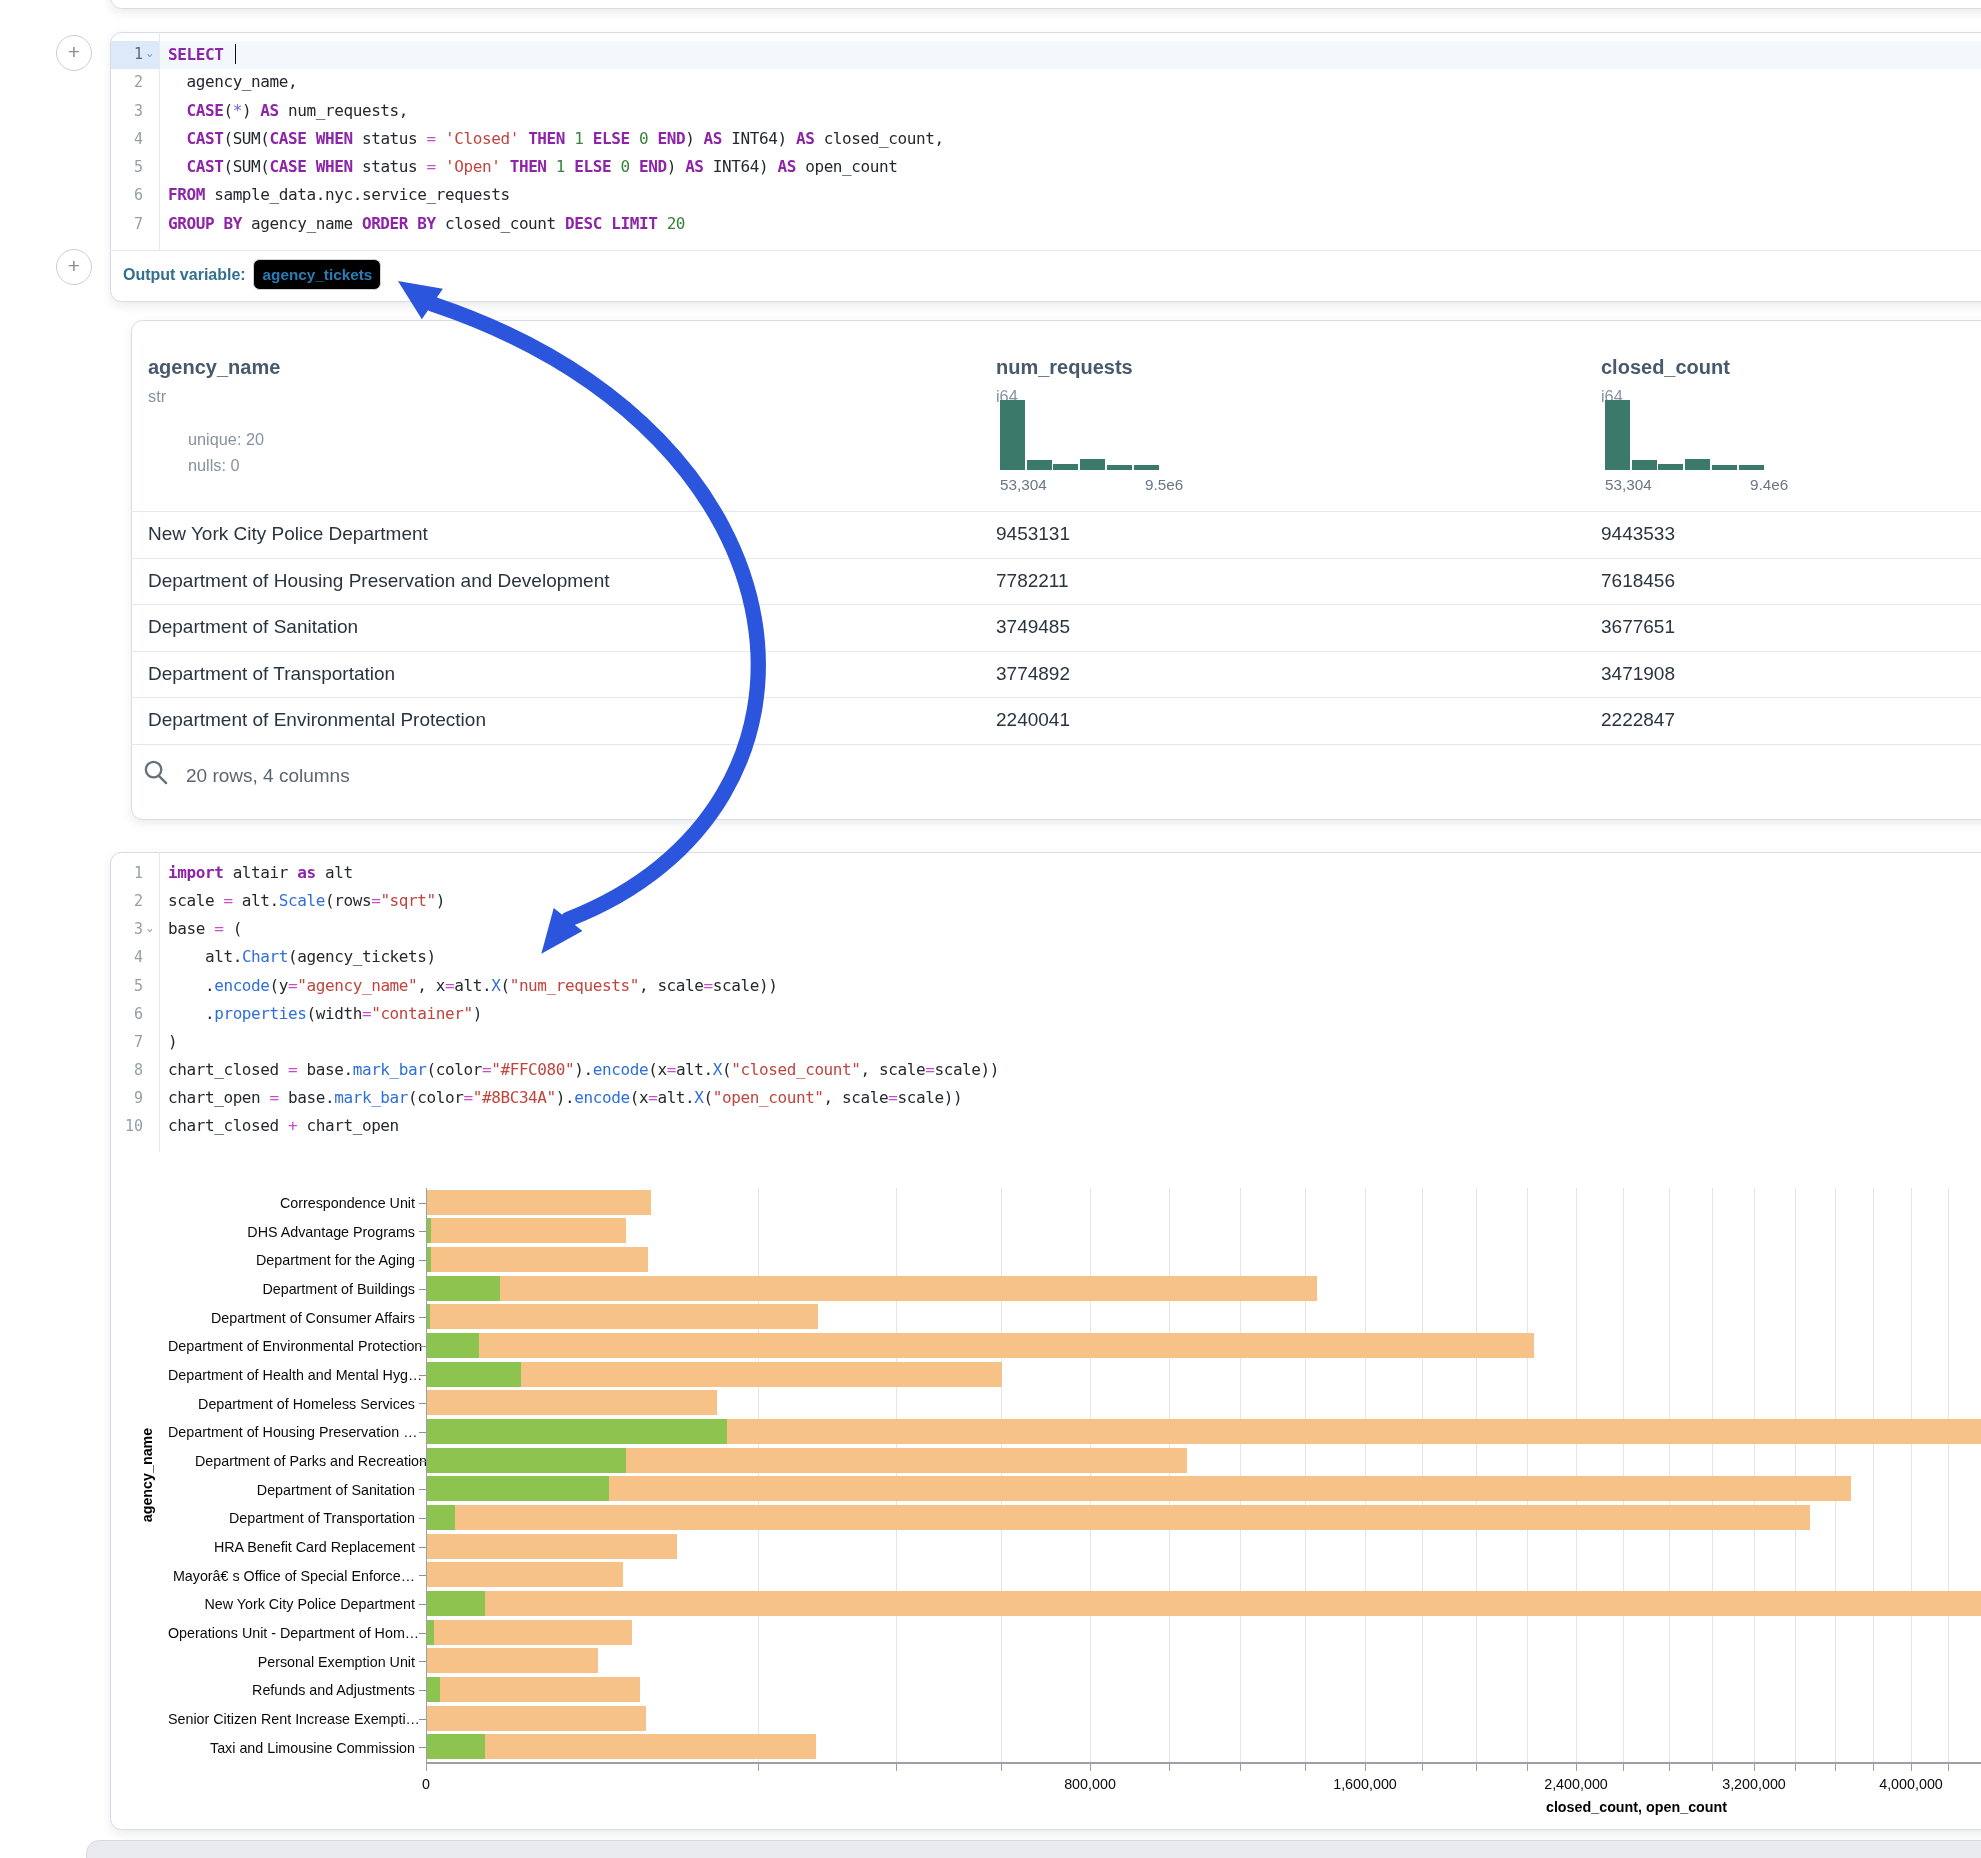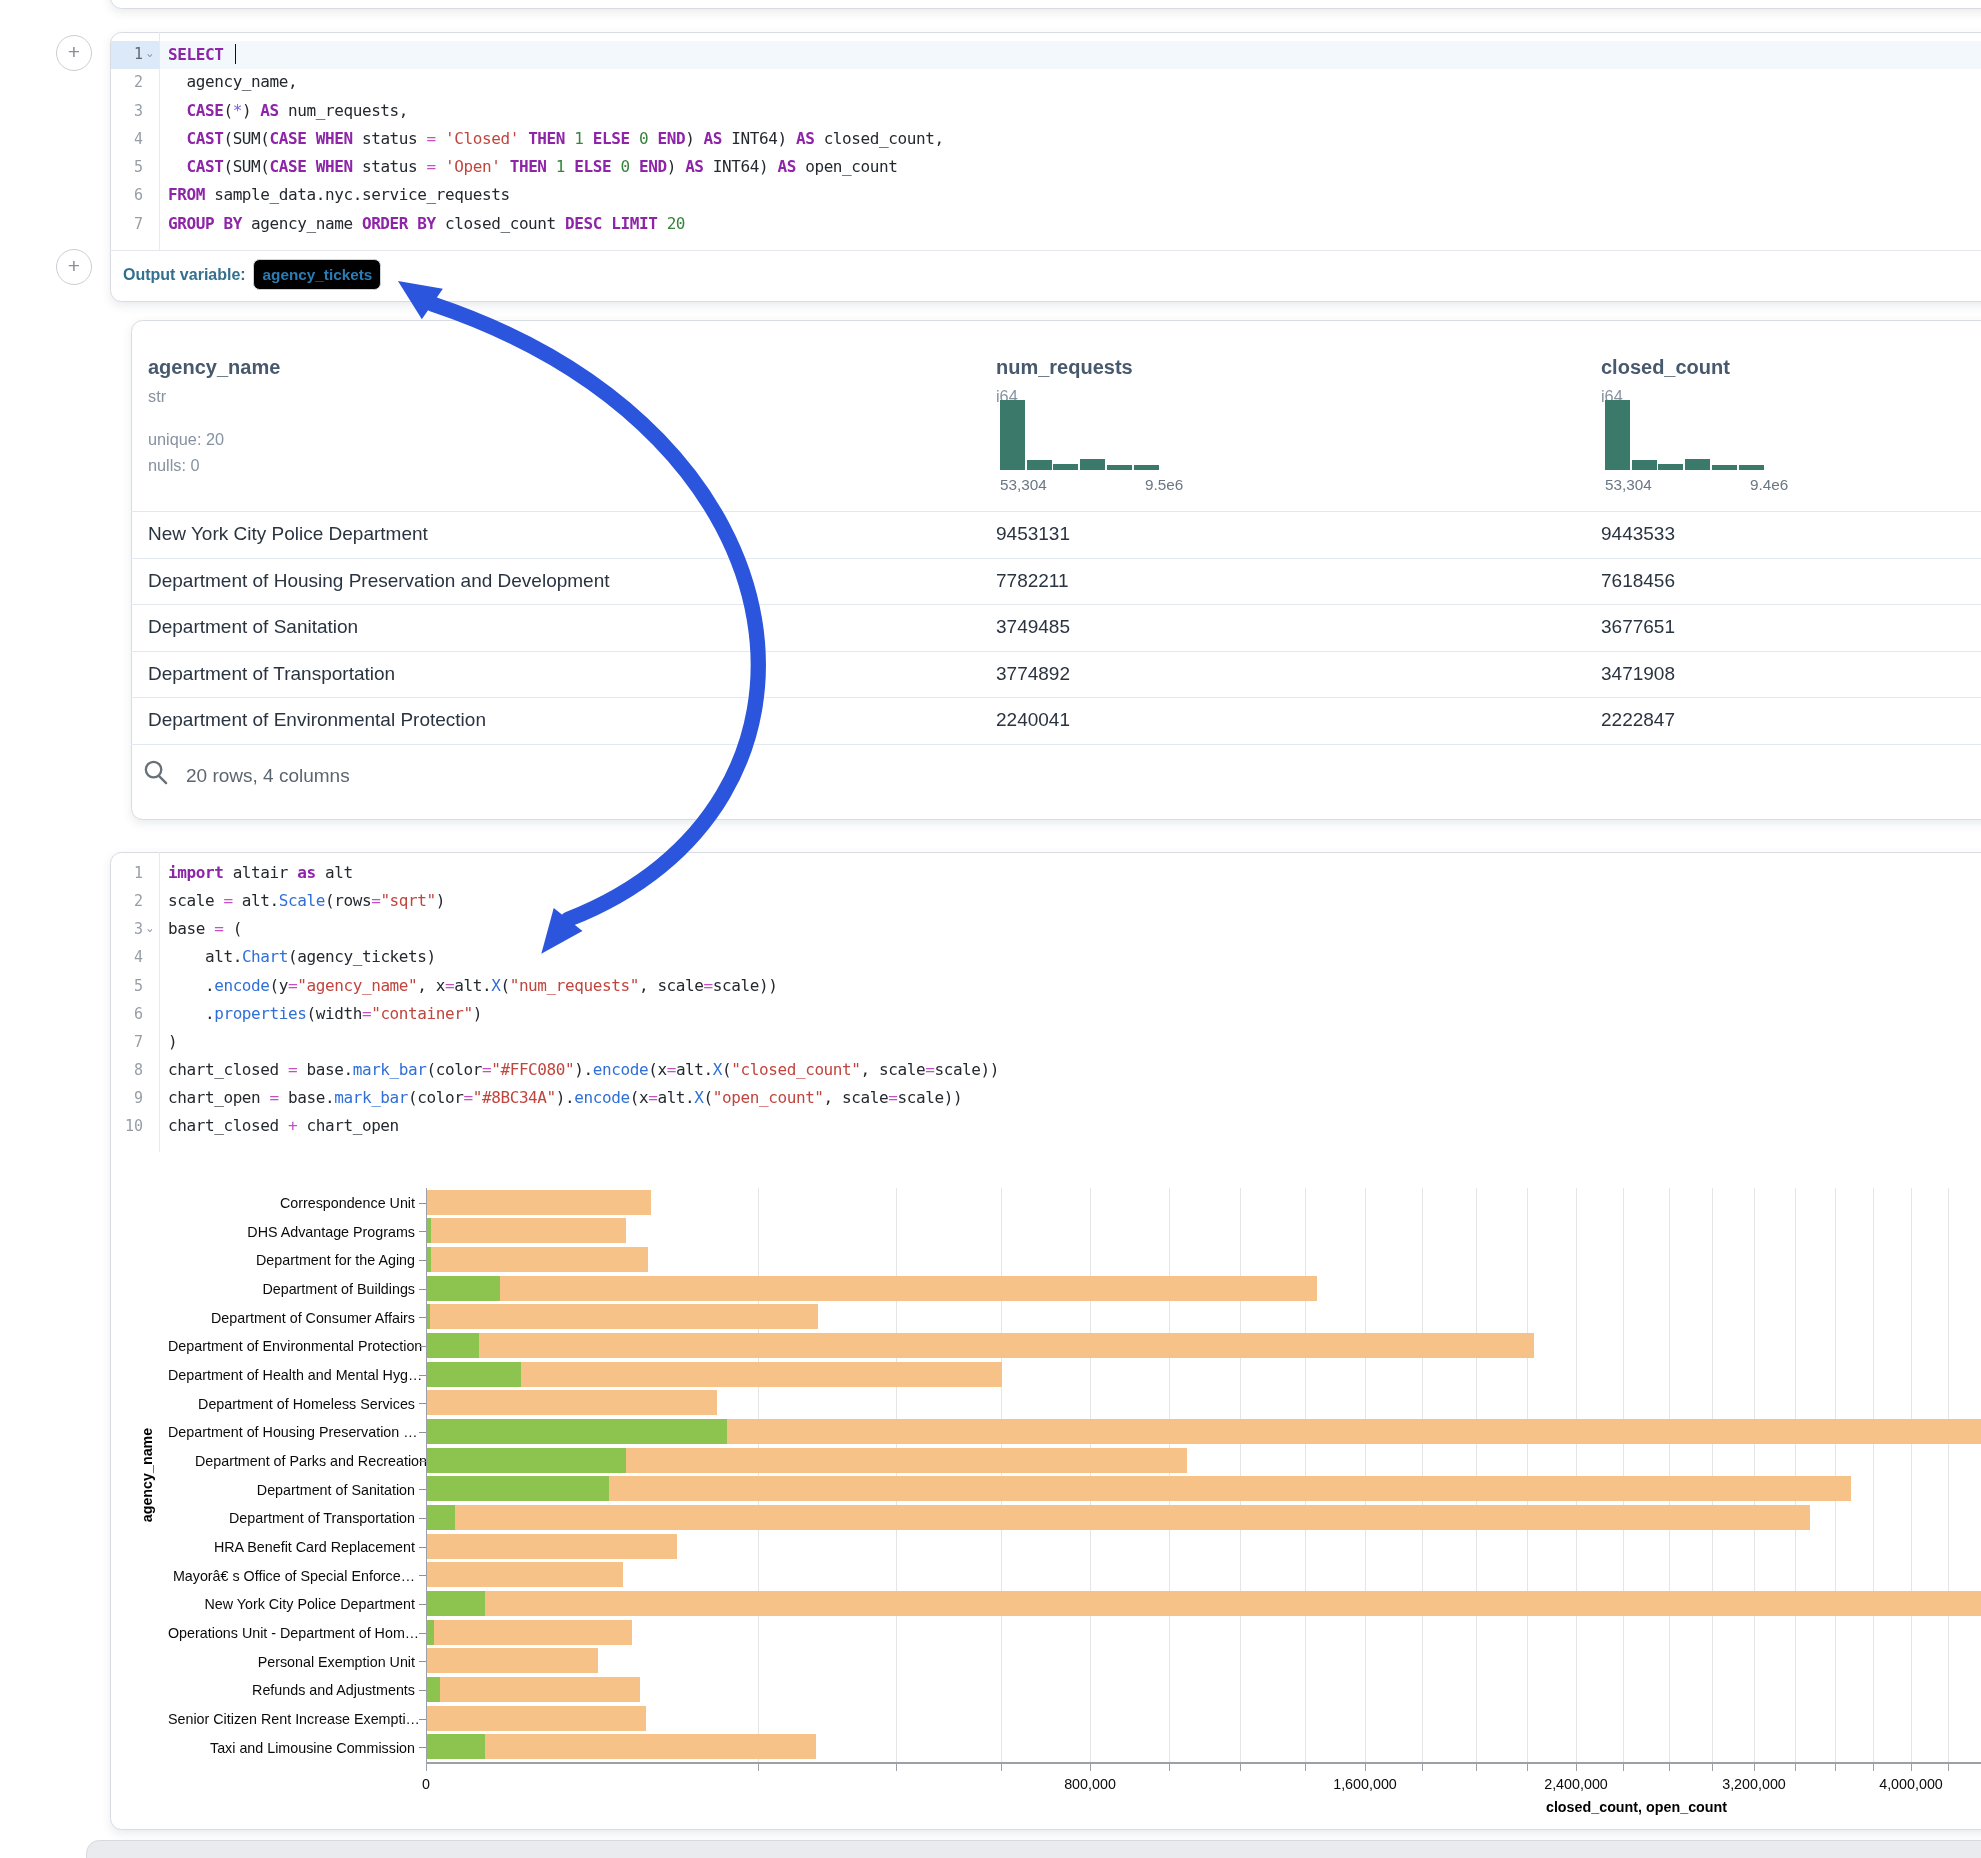--- a/index.html
+++ b/index.html
@@ -20,21 +20,21 @@
   .s{color:#c0453e;}
   .n{color:#37833b;}
   .f{color:#2f6fd8;}
   .v{color:#7c5ce8;}
   .p{color:#24292f;}
   .cursor{display:inline-block;width:1.9px;height:20px;background:#111;vertical-align:-3.8px;margin-left:1.9px;}
   .plusbtn{position:absolute;width:34px;height:34px;border:1.4px solid #c9ced4;border-radius:50%;
            background:#fff;color:#8a9097;font-size:21px;line-height:32px;text-align:center;}
   .colname{position:absolute;font-size:20px;font-weight:700;color:#47596c;}
   .coltype{position:absolute;font-size:16.3px;color:#8792a0;}
-  .colmeta{position:absolute;font-size:16.3px;color:#8792a0;}
+  .colmeta{position:absolute;font-size:16.3px;color:#8792a0;margin-left:40px;}
   .cellv{position:absolute;font-size:19px;color:#2a3440;}
   .histlab{position:absolute;font-size:15.3px;color:#6a7684;}
   .chart-ylab{position:absolute;font-size:14.3px;color:#0b0b0b;text-align:right;white-space:nowrap;}
   .chart-xlab{position:absolute;font-size:14.3px;color:#0b0b0b;text-align:center;white-space:nowrap;}
   .axis-title{position:absolute;font-size:14.3px;font-weight:700;color:#000;}
   .badge{position:absolute;border:1.4px solid #ccd3db;border-radius:6.7px;background:#000000;
          overflow:hidden;white-space:nowrap;}
   .badge span{font-size:15.3px;font-weight:700;color:#2b7cb4;}
   svg{position:absolute;left:0;top:0;}
 </style>

